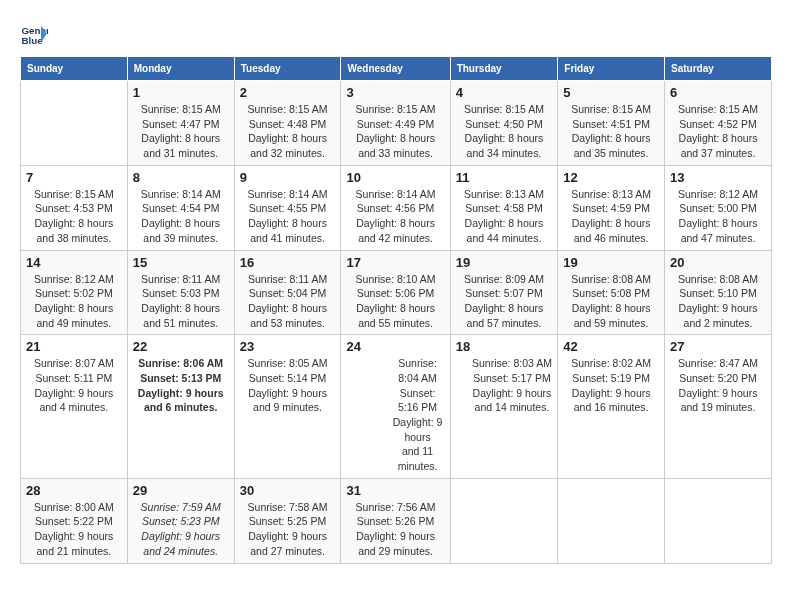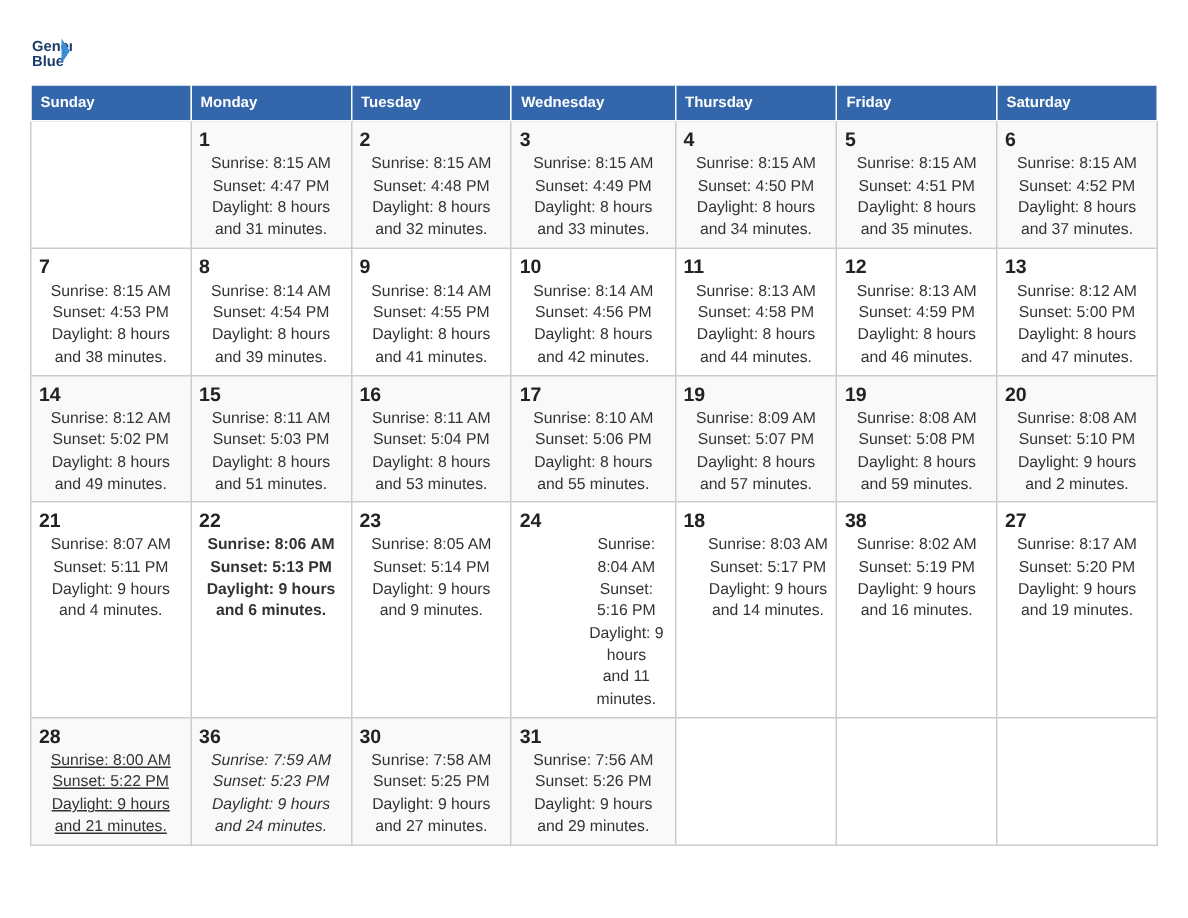--- a/index.html
+++ b/index.html
@@ -292,44 +292,44 @@
 and 11 minutes.</div>
         </td>
         <td>
           <span class="day-num">18</span>
           <div class="day-detail" style="white-space: pre-line; margin-left: 16px;">Sunrise: 8:03 AM
 Sunset: 5:17 PM
 Daylight: 9 hours
 and 14 minutes.</div>
         </td>
         <td>
-          <span class="day-num">38</span>
+          <span class="day-num">42</span>
           <div class="day-detail" style="white-space: pre-line;">Sunrise: 8:02 AM
 Sunset: 5:19 PM
 Daylight: 9 hours
 and 16 minutes.</div>
         </td>
         <td>
           <span class="day-num">27</span>
-          <div class="day-detail" style="white-space: pre-line;">Sunrise: 8:17 AM
+          <div class="day-detail" style="white-space: pre-line;">Sunrise: 8:47 AM
 Sunset: 5:20 PM
 Daylight: 9 hours
 and 19 minutes.</div>
         </td>
       </tr>
       <tr>
         <td>
           <span class="day-num">28</span>
-          <div class="day-detail" style="white-space: pre-line; text-decoration: underline;">Sunrise: 8:00 AM
+          <div class="day-detail" style="white-space: pre-line;">Sunrise: 8:00 AM
 Sunset: 5:22 PM
 Daylight: 9 hours
 and 21 minutes.</div>
         </td>
         <td>
-          <span class="day-num">36</span>
+          <span class="day-num">29</span>
           <div class="day-detail" style="white-space: pre-line; font-style: italic;">Sunrise: 7:59 AM
 Sunset: 5:23 PM
 Daylight: 9 hours
 and 24 minutes.</div>
         </td>
         <td>
           <span class="day-num">30</span>
           <div class="day-detail" style="white-space: pre-line;">Sunrise: 7:58 AM
 Sunset: 5:25 PM
 Daylight: 9 hours

